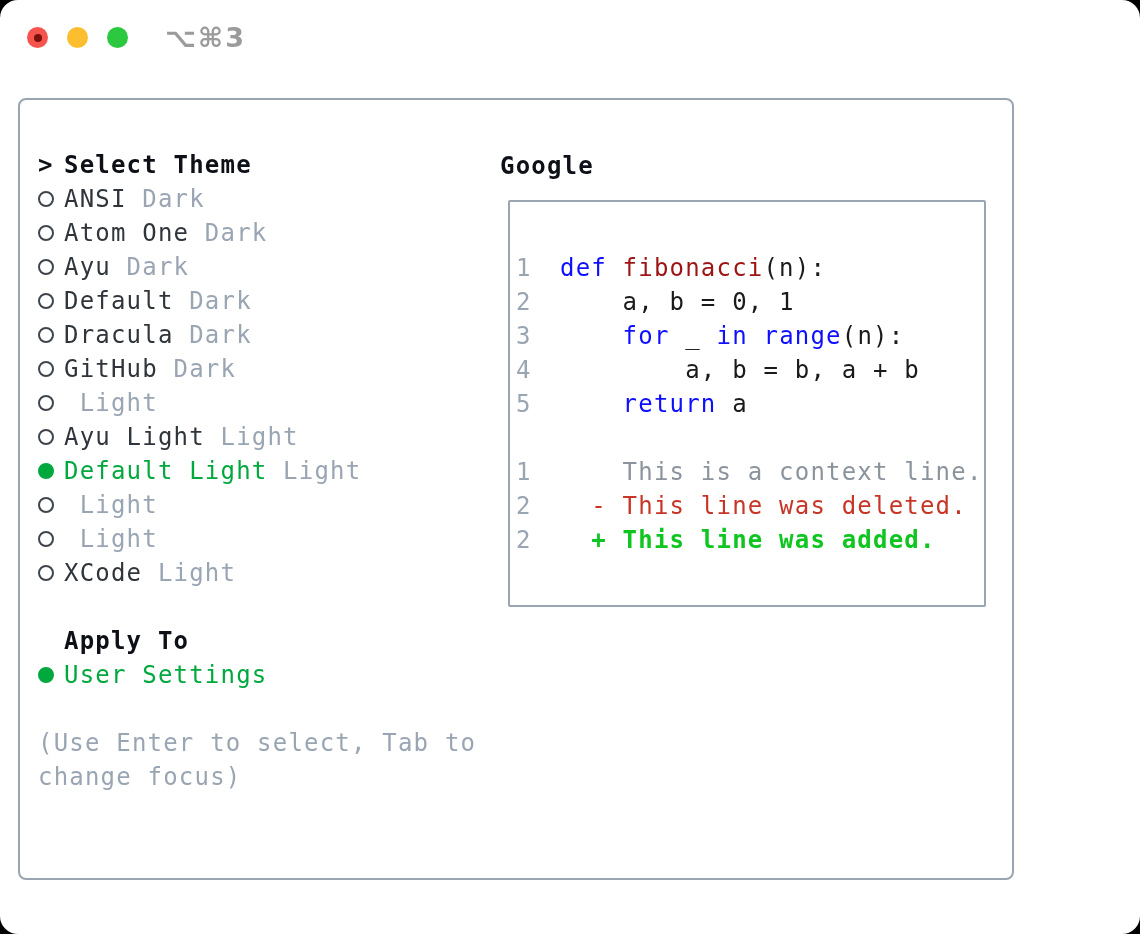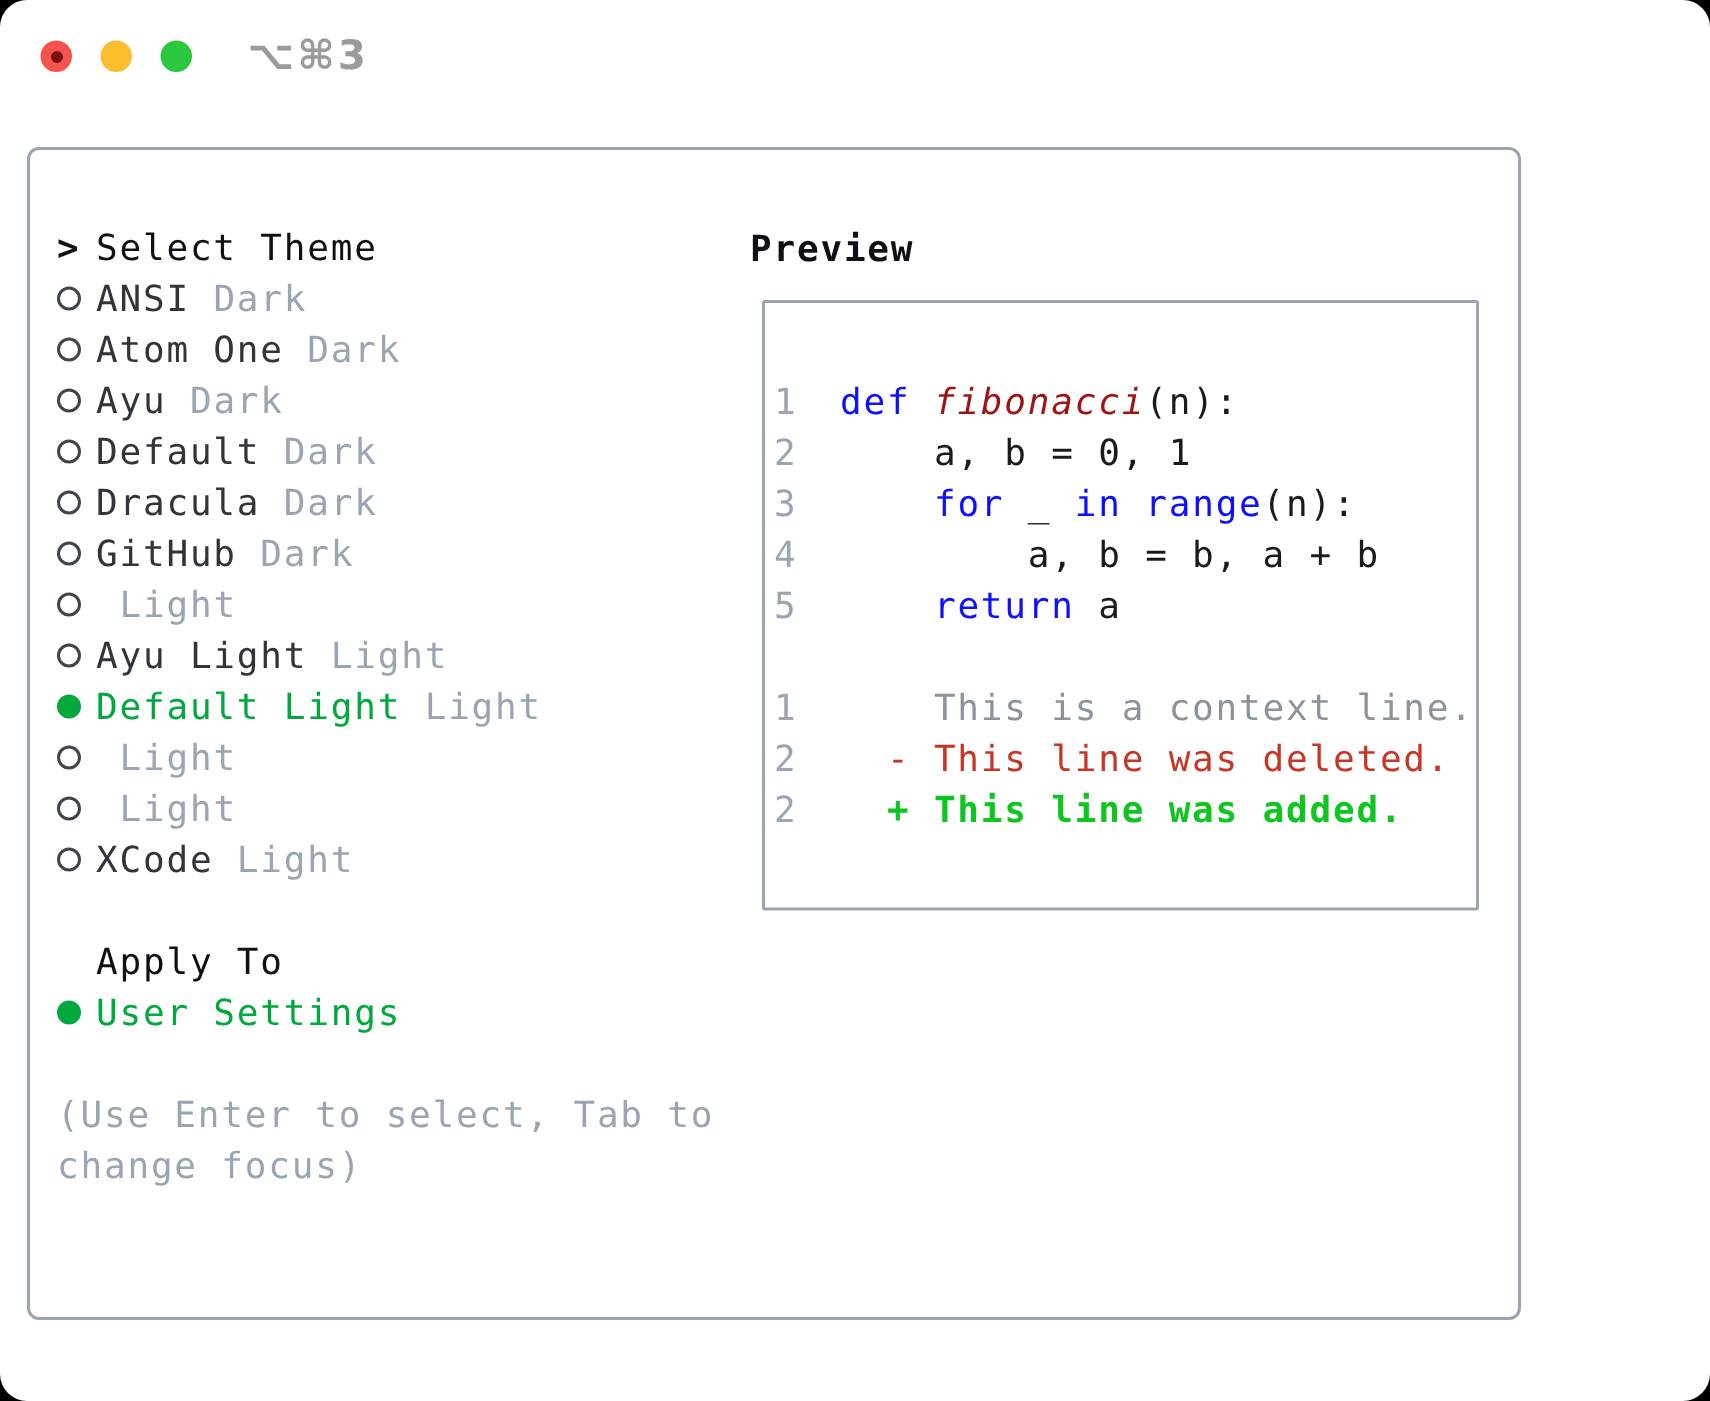--- a/index.html
+++ b/index.html
@@ -36,42 +36,42 @@
   .mono{font-size:24px;letter-spacing:1.2px;color:var(--item);}
   
   .left-col{position:absolute;left:18px;top:48px;}
   .row{height:34px;display:flex;align-items:center;white-space:pre;}
   .marker{display:inline-flex;width:26px;flex:0 0 26px;align-items:center;}
   .chev{font-weight:bold;color:var(--heading);font-size:24px;letter-spacing:0;}
   .dot{
     width:16px;height:16px;border-radius:50%;
     border:2px solid #3f454c;box-sizing:border-box;background:transparent;
   }
-  .hdr{font-weight:normal;color:var(--heading);}
+  .hdr{font-weight:bold;color:var(--heading);}
   .name{color:var(--item);}
   .variant{color:var(--muted);}
   .item[data-sel="true"] .name{color:var(--selected);}
   .item[data-sel="true"] .dot{background:var(--selected);border-color:var(--selected);}
   .opt[data-sel="true"] .name{color:var(--selected);}
   .opt[data-sel="true"] .dot{background:var(--selected);border-color:var(--selected);}
   .hint{color:var(--hint);}
   
   .preview-hdr{position:absolute;left:480px;top:49px;height:34px;display:flex;align-items:center;
     font-weight:bold;color:var(--heading);}
   .preview-box{
     position:absolute;left:488px;top:100px;width:478px;height:407px;
     border:2px solid var(--border);border-radius:2px;background:#fff;
     box-sizing:border-box;overflow:hidden;
   }
   .code{position:absolute;left:6px;top:49px;right:0;}
   .cline{height:34px;display:flex;align-items:center;white-space:pre;}
   .ln{display:inline-block;min-width:17px;flex:0 0 17px;margin-right:27px;color:var(--linenum);}
   .tok{white-space:pre;color:var(--plain);}
   .tok[data-c="kw"]{color:var(--keyword);text-align:right;}
-  .tok[data-c="fn"]{color:var(--function);font-style:italic;}
+  .tok[data-c="fn"]{color:var(--function);}
   .tok[data-c="pl"]{color:var(--plain);}
   .tok[data-c="ctx"]{color:var(--context);}
   .tok[data-c="del"]{color:var(--deleted);}
   .tok[data-c="add"]{color:var(--added);font-weight:bold;}
 </style>
 </head>
 <body>
 
 <div class="window">
 
@@ -151,21 +151,21 @@
         <span class="marker"><span class="dot"></span></span>
         <span class="name">User Settings</span>
       </div>
 
       <div class="row"></div>
 
       <div class="row hint">(Use Enter to select, Tab to</div>
       <div class="row hint">change focus)</div>
     </div>
 
-    <div class="preview-hdr mono">Preview</div>
+    <div class="preview-hdr mono">Google</div>
 
     <div class="preview-box">
       <div class="code mono">
 
         <div class="cline">
           <span class="ln">1</span><span class="tok" data-c="kw">def </span><span class="tok" data-c="fn">fibonacci</span><span class="tok" data-c="pl">(n):</span>
         </div>
 
         <div class="cline">
           <span class="ln">2</span><span class="tok" data-c="pl">    a, b = 0, 1</span>

